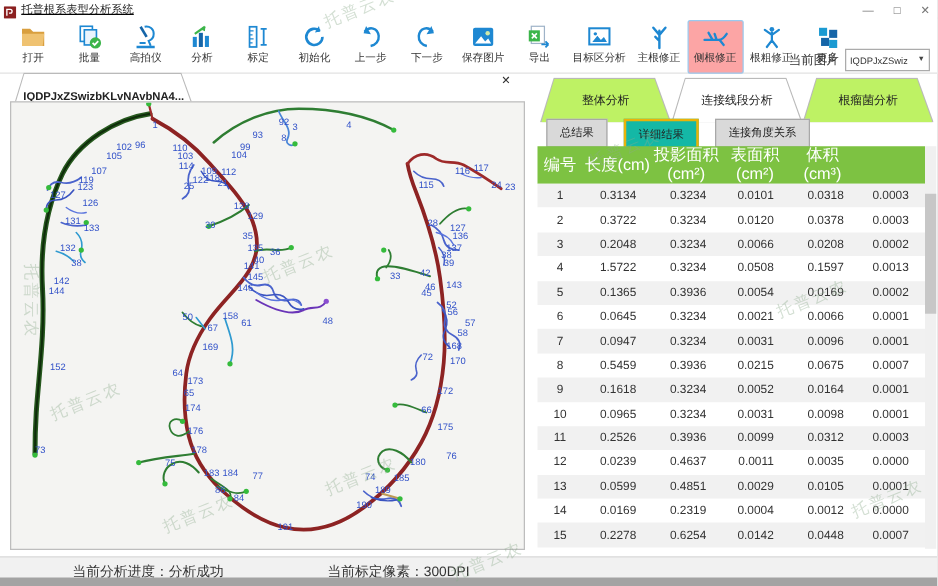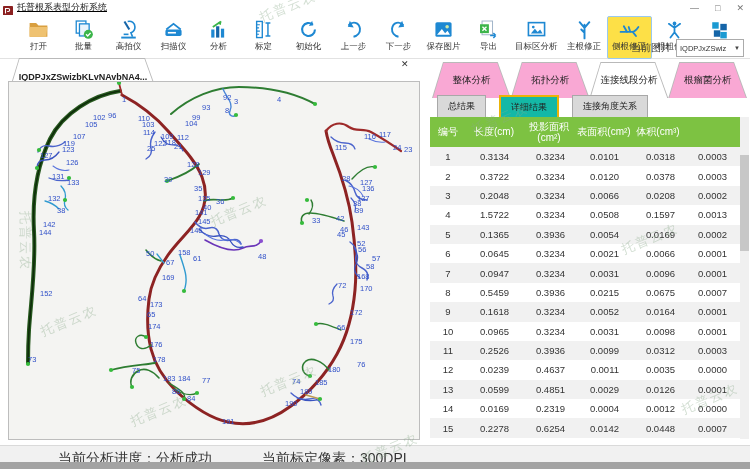--- a/index.html
+++ b/index.html
@@ -6,23 +6,23 @@
   #app{position:relative;width:750px;height:469px;background:#ffffff;overflow:hidden;
        font-family:"Liberation Sans","DejaVu Sans",sans-serif;-webkit-font-smoothing:antialiased;}
   
   .titlebar{position:absolute;top:0;left:0;right:0;height:14px;background:#fff;display:flex;align-items:center;padding-left:3px;text-decoration:underline;}
   .titlebar .logo{width:10px;height:10px;margin-right:4px;flex:0 0 auto;}
   .titlebar .ttext{font-size:9px;color:#222;}
   .win-controls{position:absolute;right:6px;top:0;height:16px;display:flex;gap:16px;align-items:center;}
   .win-controls span{font-size:9px;color:#777;line-height:1;cursor:default;}
   
   .toolbar{position:absolute;top:15px;left:0;right:0;height:43px;background:#fff;border-bottom:1px solid #e2e2e2;}
-  #toolbar-buttons{display:flex;align-items:flex-start;padding-left:16px;height:100%;}
+  #toolbar-buttons{display:flex;align-items:flex-start;padding-left:4px;height:100%;}
   .tbtn{display:flex;flex-direction:column;align-items:center;justify-content:flex-start;height:39px;min-width:37px;padding:2px 3px 0 3px;margin-top:1px;border-radius:2px;border:1px solid transparent;}
-  .tbtn.active{background:#fde047;border:1px solid #9ac9ee;}
+  .tbtn.active{background:#fca5a5;border:1px solid #9ac9ee;}
   .ticon{width:21px;height:21px;}
   .ticon svg{width:100%;height:100%;display:block;}
   .tlabel{font-size:8.5px;color:#333;margin-top:1px;white-space:nowrap;}
   .current-wrap{position:absolute;right:6px;top:24px;display:flex;align-items:center;gap:5px;}
   .current-label{font-size:10px;color:#333;margin-left:44px;}
   .current-select{width:60px;height:16px;background:#fff;border:1px solid #ababab;display:flex;align-items:center;justify-content:space-between;padding:0 3px;}
   .current-select .val{font-size:7.5px;color:#333;white-space:nowrap;overflow:hidden;max-width:46px;}
   .current-select .caret{font-size:6px;color:#444;}
   
   .trap{position:relative;height:36px;}
@@ -31,40 +31,40 @@
                clip-path:polygon(10.5px 0,calc(100% - 12.5px) 0,100% 100%,0 100%);font-size:9.5px;color:#222;}
   .left-tab{position:absolute;left:8px;top:58px;width:150px;}
   .left-tab .inner{background:#fff;font-weight:bold;font-size:9px;}
   .panel-close{position:absolute;left:401px;top:60px;font-size:9px;color:#333;line-height:1;}
   
   .image-area{position:absolute;left:8px;top:81px;width:410px;height:357px;background:#f4f4f2;border:1px solid #bdbdbd;overflow:hidden;}
   .image-area svg{position:absolute;left:0;top:0;}
   
   .right-tabs{position:absolute;left:432px;top:62px;width:315px;display:flex;}
   .right-tabs .trap{flex:1;}
-  .right-tabs .inner{background:#f9a8d4;}
+  .right-tabs .inner{background:#bef264;}
   .right-tabs .trap.active .inner{background:#fff;}
   .result-buttons{position:absolute;left:437px;top:95px;display:flex;gap:13px;}
   .rbtn{height:21px;padding:0 10px;font-size:9px;display:flex;align-items:center;background:#d9d9d9;border:1px solid #a8a8a8;color:#222;}
   .rbtn.active{background:#14b8a6;border:2px solid #eab308;}
   
   .rtable{position:absolute;left:430px;top:117px;width:310px;}
-  .thead{display:flex;background:#7dc242;color:#fff;height:30px;font-size:10px;}
+  .thead{display:flex;background:#7dc242;color:#fff;height:30px;font-size:13px;}
   .th{display:flex;align-items:center;justify-content:center;text-align:center;line-height:1.15;}
   .trow{display:flex;height:19.4px;align-items:center;font-size:9.5px;color:#333;background:#fff;}
   #table-rows .trow:nth-child(odd){background:#f1f1f1;}
   .td{display:flex;align-items:center;}
   .td.num{justify-content:flex-end;padding-right:13px;box-sizing:border-box;}
   .td.idx{justify-content:center;}
   .c0{width:36px;}.c1{width:56px;}.c2{width:56px;}.c3{width:54px;}.c4{width:56px;}.c5{width:52px;}
   .vscroll{position:absolute;left:740px;top:117px;width:9px;height:322px;background:#f0f0f0;}
   .vthumb{position:absolute;left:0;top:38px;width:9px;height:96px;background:#c7c7c7;}
   
   .statusbar{position:absolute;left:0;top:445px;right:0;height:17px;background:#f1f1f1;border-top:1px solid #dadada;}
-  .statusbar span{position:absolute;top:4px;font-size:14px;color:#333;}
+  .statusbar span{position:absolute;top:4px;font-size:11px;color:#333;}
   #status-progress{left:58px;}
   #status-dpi{left:262px;}
   .bottom-strip{position:absolute;left:0;top:462px;right:0;height:7px;background:#a3a3a3;}
   
   .wm{position:absolute;font-size:13px;letter-spacing:2px;color:rgba(140,170,140,0.38);pointer-events:none;white-space:nowrap;z-index:5;}
 </style>
 </head>
 <body>
 
 <div id="app">
@@ -110,30 +110,20 @@
         <div class="tbtn">
           <span class="ticon">
             <svg viewBox="0 0 26 26">
               <path d="M8 3l6 10" stroke="#1565a8" stroke-width="2.6"></path>
               <path d="M12 3c5-1 9 2 9 7 0 4-2 6-5 7l2 5" fill="none" stroke="#1e88d2" stroke-width="2"></path>
               <path d="M4 23h18" stroke="#1e88d2" stroke-width="2.4"></path>
               <path d="M7 19h6" stroke="#1e88d2" stroke-width="2"></path>
             </svg>
           </span>
           <span class="tlabel">高拍仪</span>
-        </div>
-        <div class="tbtn">
-          <span class="ticon">
-            <svg viewBox="0 0 26 26">
-              <path d="M4 13l9-7 9 7" fill="none" stroke="#1e88d2" stroke-width="2"></path>
-              <rect x="3" y="13" width="20" height="8" rx="2" fill="#1e88d2"></rect>
-              <rect x="6" y="16" width="10" height="2" fill="#fff"></rect>
-            </svg>
-          </span>
-          <span class="tlabel">扫描仪</span>
         </div>
         <div class="tbtn">
           <span class="ticon">
             <svg viewBox="0 0 26 26">
               <rect x="4" y="13" width="4" height="10" fill="#1e88d2"></rect>
               <rect x="10" y="9" width="4" height="14" fill="#1565a8"></rect>
               <rect x="16" y="12" width="4" height="11" fill="#1e88d2"></rect>
               <path d="M6 10L16 3" stroke="#3cb54a" stroke-width="2.2" fill="none"></path>
               <path d="M16.5 2.5l-0.5 5-4.5-2z" fill="#3cb54a"></path>
             </svg>
@@ -430,24 +420,20 @@
     <span class="wm" style="left:250px;top:290px;transform:rotate(-22deg);">托普云农</span>
     <span class="wm" style="left:120px;top:320px;transform:rotate(-22deg);">托普云农</span>
     <span class="wm" style="left:-14px;top:150px;transform:rotate(90deg);">托普云农</span>
   </div>
 
   <div class="right-tabs" id="right-tabs">
       <div class="trap">
         <div class="outer"></div>
         <div class="inner">整体分析</div>
       </div>
-      <div class="trap">
-        <div class="outer"></div>
-        <div class="inner">拓扑分析</div>
-      </div>
       <div class="trap active">
         <div class="outer"></div>
         <div class="inner">连接线段分析</div>
       </div>
       <div class="trap">
         <div class="outer"></div>
         <div class="inner">根瘤菌分析</div>
       </div>
     </div>
   <div class="result-buttons" id="result-buttons">
@@ -559,21 +545,21 @@
           <div class="td c2 num">0.4637</div>
           <div class="td c3 num">0.0011</div>
           <div class="td c4 num">0.0035</div>
           <div class="td c5 num">0.0000</div>
         </div>
         <div class="trow">
           <div class="td c0 idx">13</div>
           <div class="td c1 num">0.0599</div>
           <div class="td c2 num">0.4851</div>
           <div class="td c3 num">0.0029</div>
-          <div class="td c4 num">0.0126</div>
+          <div class="td c4 num">0.0105</div>
           <div class="td c5 num">0.0001</div>
         </div>
         <div class="trow">
           <div class="td c0 idx">14</div>
           <div class="td c1 num">0.0169</div>
           <div class="td c2 num">0.2319</div>
           <div class="td c3 num">0.0004</div>
           <div class="td c4 num">0.0012</div>
           <div class="td c5 num">0.0000</div>
         </div>

